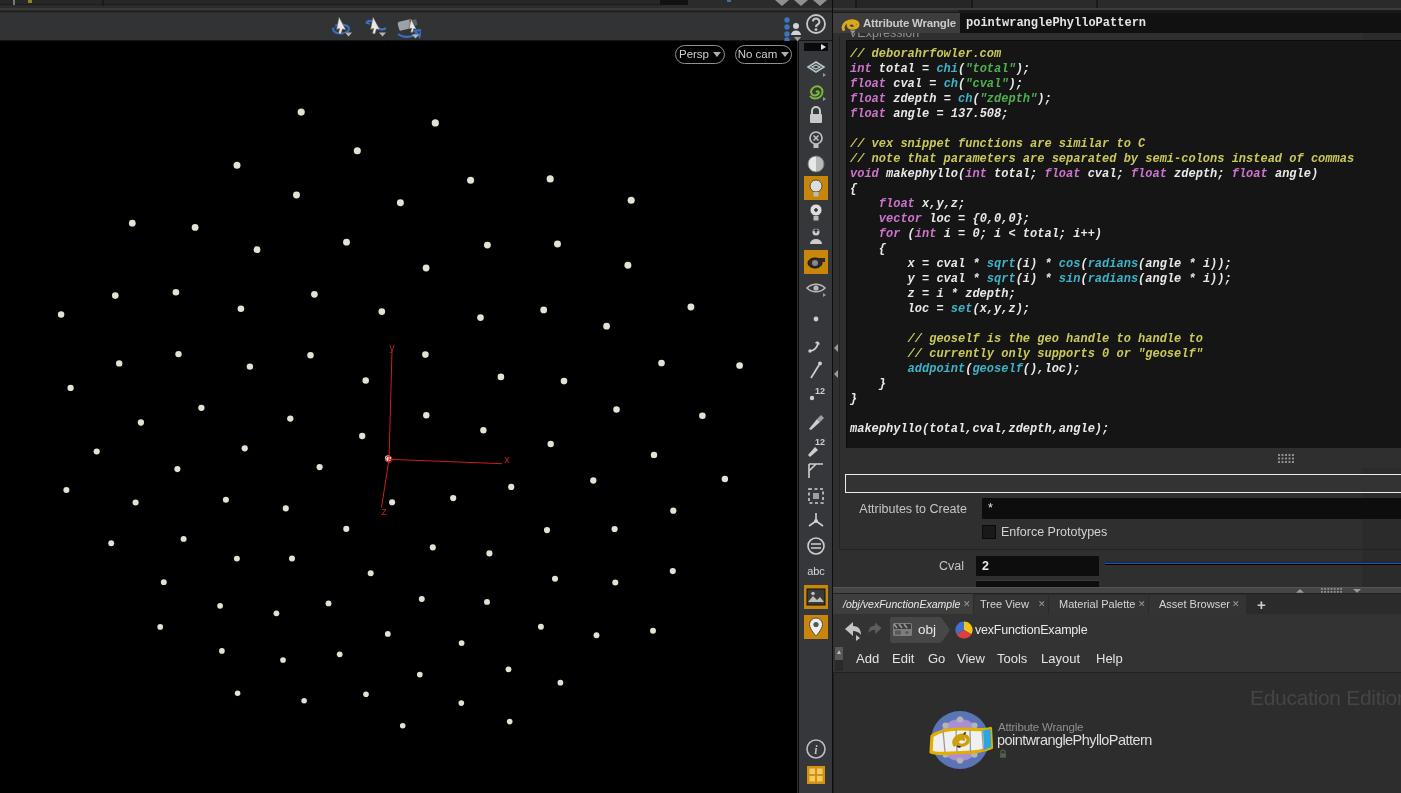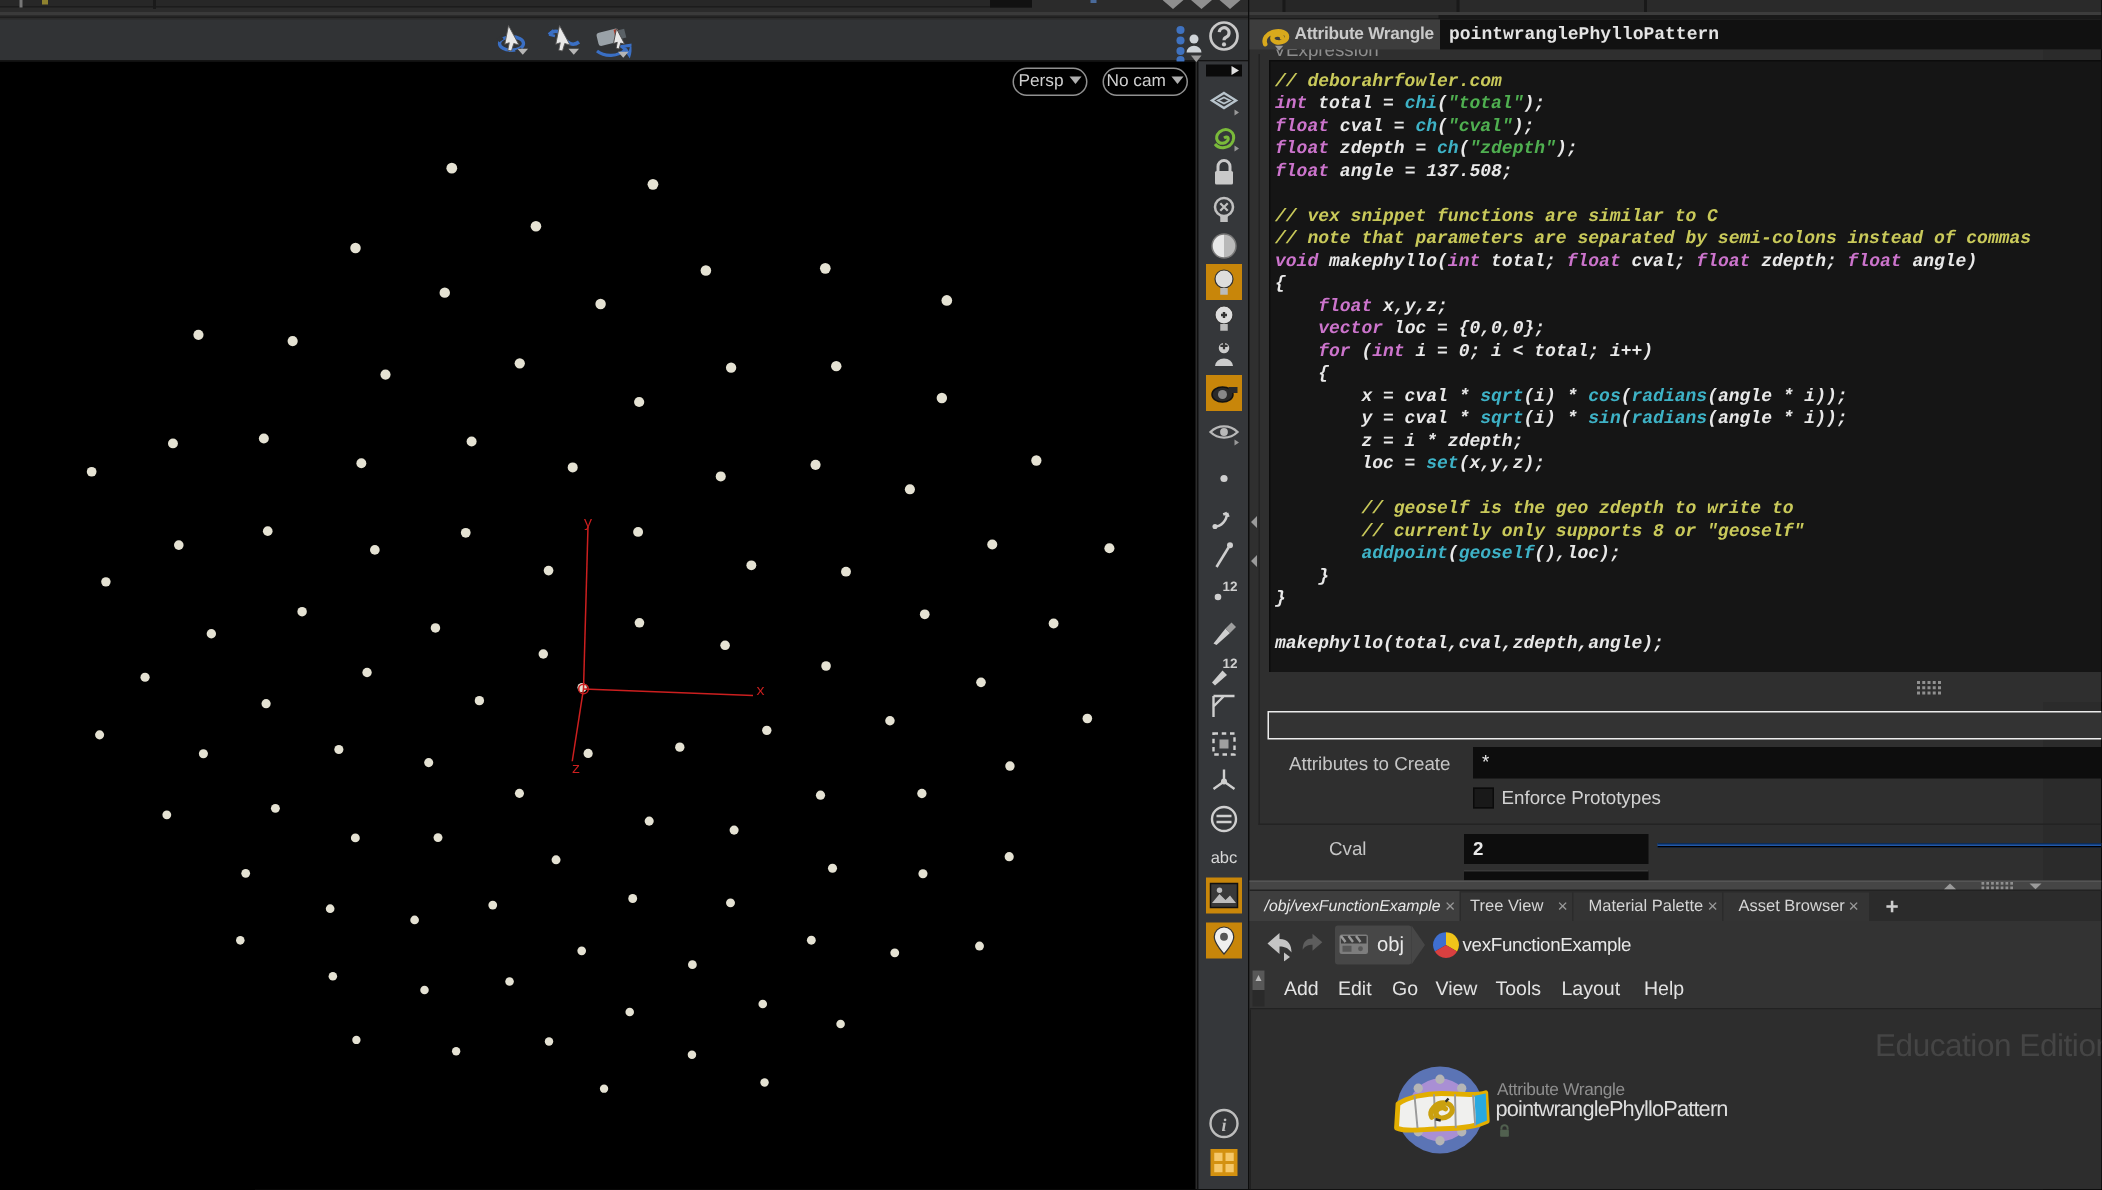--- a/index.html
+++ b/index.html
@@ -372,22 +372,22 @@
 {
     <span class="k">float</span> x,y,z;
     <span class="k">vector</span> loc = {0,0,0};
     <span class="k">for</span> (<span class="k">int</span> i = 0; i &lt; total; i++)
     {
         x = cval * <span class="f">sqrt</span>(i) * <span class="f">cos</span>(<span class="f">radians</span>(angle * i));
         y = cval * <span class="f">sqrt</span>(i) * <span class="f">sin</span>(<span class="f">radians</span>(angle * i));
         z = i * zdepth;
         loc = <span class="f">set</span>(x,y,z);
 
-        <span class="c">// geoself is the geo zdepth to write to</span>
-        <span class="c">// currently only supports 8 or "geoself"</span>
+        <span class="c">// geoself is the geo handle to handle to</span>
+        <span class="c">// currently only supports 0 or "geoself"</span>
         <span class="f">addpoint</span>(<span class="f">geoself</span>(),loc);
     }
 }
 
 makephyllo(total,cval,zdepth,angle);</pre>
   </div>
   <div id="gripstrip">
     <svg style="position:absolute;left:432px;top:6px" width="18" height="12">
           <g fill="#909090">
             <rect x="0.0" y="0.0" width="2" height="2"></rect>
@@ -406,21 +406,21 @@
             <rect x="10.5" y="7.0" width="2" height="2"></rect>
             <rect x="14.0" y="7.0" width="2" height="2"></rect>
           </g>
         </svg>
   </div>
   <div id="focusfield"></div>
   <div class="plabel" style="left:0;top:502px;width:134px;">Attributes to Create</div>
   <div class="pfield" style="left:149px;top:498px;width:420px;height:21px;line-height:21px;padding-left:6px;">*</div>
   <div class="pfield" style="left:149px;top:525px;width:14px;height:14px;background:#191919;border:1px solid #0a0a0a;"></div>
   <div class="plabel" style="left:168px;top:525px;text-align:right;color:#d2d2d2;">Enforce Prototypes</div>
-  <div class="plabel" style="left:0;top:559px;width:131px;text-align:center;">Cval</div>
+  <div class="plabel" style="left:0;top:559px;width:131px;">Cval</div>
   <div class="pfield" style="left:143px;top:556px;width:123px;height:20px;line-height:20px;padding-left:6px;font-weight:bold;">2</div>
   <div class="abs" style="left:272px;top:562px;width:297px;height:3px;background:#2257a8;border-top:1px solid #0d2c55;border-bottom:1px solid #000;"></div>
   <div class="pfield" style="left:143px;top:580px;width:123px;height:7px;border-top:1px solid #3a3a3a;"></div>
   <div id="split">
         <svg style="position:absolute;left:460px;top:0px" width="76" height="6">
           <path d="M3 4.8 L7 1 L11 4.8 Z" fill="#9a9a9a"></path>
           <path d="M60 1 L68 1 L64 4.8 Z" fill="#9a9a9a"></path>
           <g fill="#8f8f8f">
             <rect x="28.0" y="0" width="1.8" height="1.8"></rect>
             <rect x="31.2" y="0" width="1.8" height="1.8"></rect>

